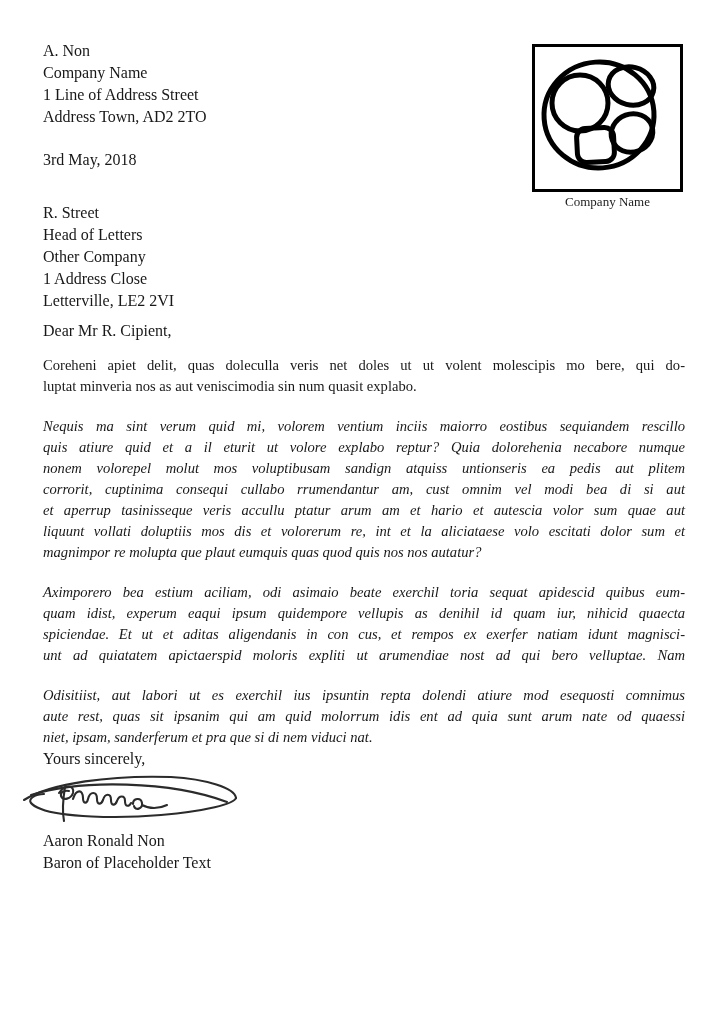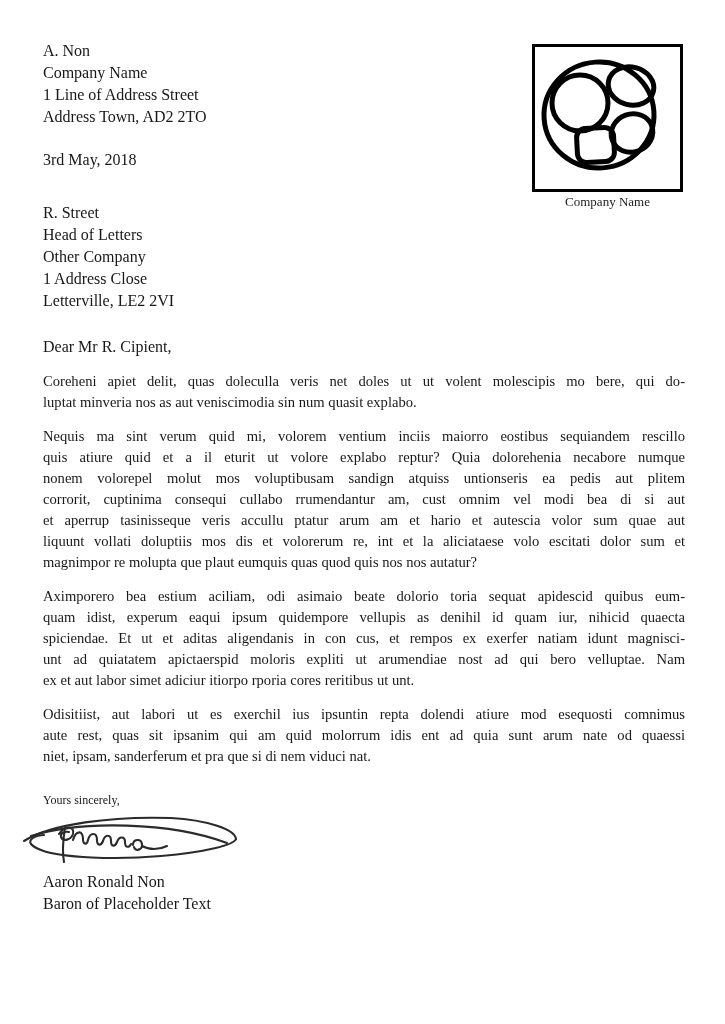--- a/index.html
+++ b/index.html
@@ -10,28 +10,28 @@
     background: #ffffff;
     color: #181818;
     font-family: "Liberation Serif", "DejaVu Serif", serif;
     overflow: hidden;
   }
   .content { padding: 40px 16px 0 43px; }
 
   .addr { font-size: 16px; line-height: 22px; }
   .date-line { font-size: 16px; line-height: 22px; margin-top: 21px; }
   .recipient { margin-top: 31px; }
-  .salutation { font-size: 16px; line-height: 22px; margin-top: 24px; }
+  .salutation { font-size: 16px; line-height: 22px; margin-top: 8px; }
 
   .body-text { width: 642px; font-size: 14.6px; line-height: 21px; margin-top: 13px; }
-  .para + .para { margin-top: 13px; }
+  .para + .para { margin-top: 19px; font-style: italic; }
   .para .line { white-space: nowrap; text-align: justify; text-align-last: justify; }
   .para .line.last { text-align-last: left; }
 
-  .valediction { font-size: 12px; line-height: 22px; margin-top: 22px; }
+  .valediction { font-size: 16px; line-height: 22px; }
   .signature { display: block; margin: 2px 0 0 -22px; }
   .sig-block { font-size: 16px; line-height: 22px; margin-top: 4px; }
 
   .logo-wrap { position: absolute; top: 44px; left: 532px; width: 151px; }
   .logo-box {
     width: 151px; height: 148px;
     border: 3px solid #000;
     box-sizing: border-box;
     background: #fff;
     display: flex; align-items: center; justify-content: center;
@@ -85,25 +85,24 @@
       <div class="para">
           <div class="line">Nequis ma sint verum quid mi, volorem ventium inciis maiorro eostibus sequiandem rescillo</div>
           <div class="line">quis atiure quid et a il eturit ut volore explabo reptur? Quia dolorehenia necabore numque</div>
           <div class="line">nonem volorepel molut mos voluptibusam sandign atquiss untionseris ea pedis aut plitem</div>
           <div class="line">corrorit, cuptinima consequi cullabo rrumendantur am, cust omnim vel modi bea di si aut</div>
           <div class="line">et aperrup tasinisseque veris accullu ptatur arum am et hario et autescia volor sum quae aut</div>
           <div class="line">liquunt vollati doluptiis mos dis et volorerum re, int et la aliciataese volo escitati dolor sum et</div>
           <div class="line last">magnimpor re molupta que plaut eumquis quas quod quis nos nos autatur?</div>
         </div>
       <div class="para">
-          <div class="line">Aximporero bea estium aciliam, odi asimaio beate dolorio toria sequat apidescid quibus eum-</div>
+          <div class="line">Aximporero bea estium aciliam, odi asimaio beate exerchil toria sequat apidescid quibus eum-</div>
           <div class="line">quam idist, experum eaqui ipsum quidempore vellupis as denihil id quam iur, nihicid quaecta</div>
           <div class="line">spiciendae. Et ut et aditas aligendanis in con cus, et rempos ex exerfer natiam idunt magnisci-</div>
           <div class="line">unt ad quiatatem apictaerspid moloris expliti ut arumendiae nost ad qui bero velluptae. Nam</div>
-          <div class="line last">ex et aut labor simet adiciur itiorpo rporia cores reritibus ut unt.</div>
         </div>
       <div class="para">
           <div class="line">Odisitiist, aut labori ut es exerchil ius ipsuntin repta dolendi atiure mod esequosti comnimus</div>
           <div class="line">aute rest, quas sit ipsanim qui am quid molorrum idis ent ad quia sunt arum nate od quaessi</div>
           <div class="line last">niet, ipsam, sanderferum et pra que si di nem viduci nat.</div>
         </div>
     </div>
 
     <div class="valediction">Yours sincerely,</div>
 

